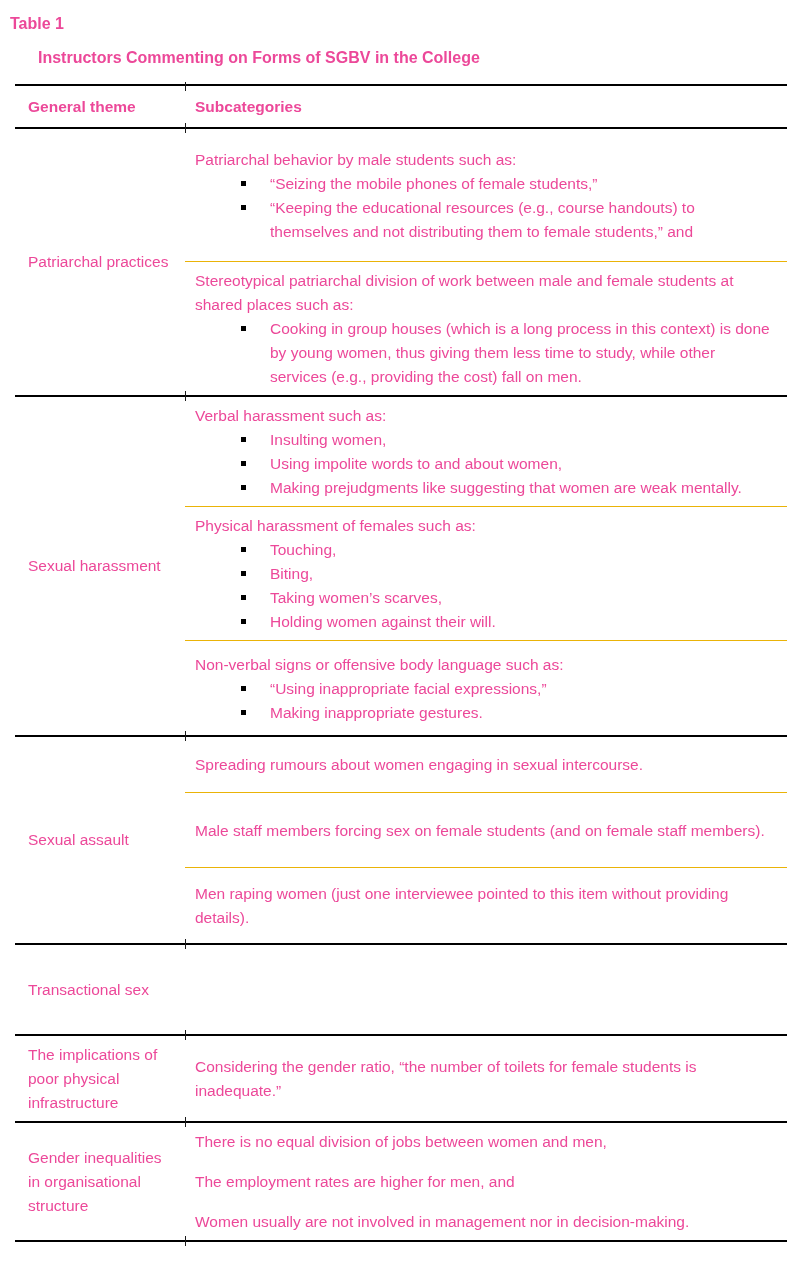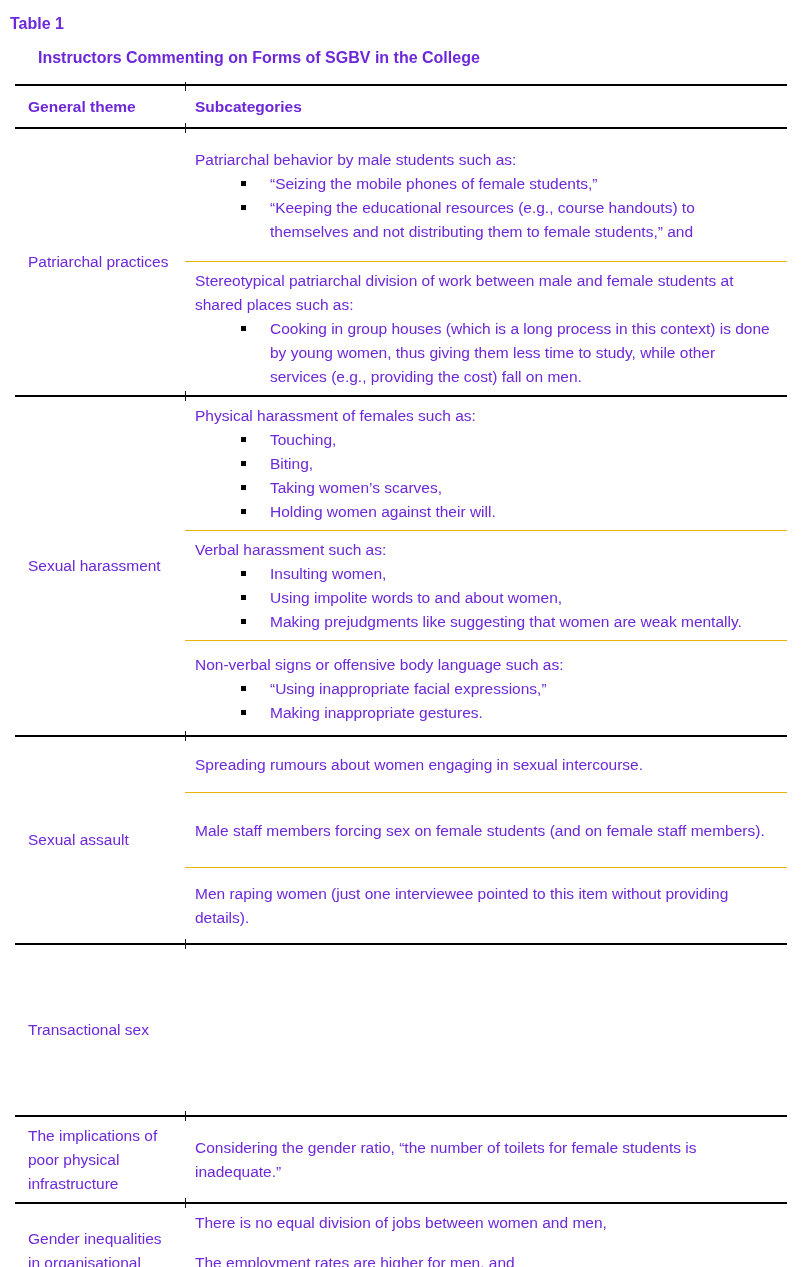--- a/index.html
+++ b/index.html
@@ -2,21 +2,21 @@
 <html><head>
 <meta charset="utf-8">
 <style>
   * { box-sizing: border-box; margin: 0; padding: 0; }
   html, body { background: #ffffff; }
   .page {
     position: relative;
     width: 807px;
     height: 1267px;
     background: #ffffff;
-    color: #6d28d9;
+    color: #ec4899;
     font-family: "Liberation Sans", "DejaVu Sans", sans-serif;
     font-size: 15.5px;
     line-height: 24px;
     overflow: hidden;
   }
   .caption { margin: 14px 0 0 10px; }
   .caption .table-label {
     font-weight: bold;
     font-size: 16px;
     line-height: 20px;
@@ -135,37 +135,37 @@
               </ul>
             </div>
           </div>
         </div>
         <div class="row section-row" style="min-height: 335px;">
           <span class="tick"></span>
           <div class="theme-cell">
             <span>Sexual harassment</span>
           </div>
           <div class="sub-col">
+            <div class="sub-block" style="min-height: 107px;">
+              <div class="intro-line">Verbal harassment such as:</div>
+              <ul class="bullets">
+                <li><span class="marker"></span><span>Insulting women,</span></li>
+                <li><span class="marker"></span><span>Using impolite words to and about women,</span></li>
+                <li><span class="marker"></span><span>Making prejudgments like suggesting that women are weak mentally.</span></li>
+              </ul>
+            </div>
             <div class="sub-block" style="min-height: 133px;">
               <div class="intro-line">Physical harassment of females such as:</div>
               <ul class="bullets">
                 <li><span class="marker"></span><span>Touching,</span></li>
                 <li><span class="marker"></span><span>Biting,</span></li>
                 <li><span class="marker"></span><span>Taking women’s scarves,</span></li>
                 <li><span class="marker"></span><span>Holding women against their will.</span></li>
               </ul>
             </div>
-            <div class="sub-block" style="min-height: 107px;">
-              <div class="intro-line">Verbal harassment such as:</div>
-              <ul class="bullets">
-                <li><span class="marker"></span><span>Insulting women,</span></li>
-                <li><span class="marker"></span><span>Using impolite words to and about women,</span></li>
-                <li><span class="marker"></span><span>Making prejudgments like suggesting that women are weak mentally.</span></li>
-              </ul>
-            </div>
             <div class="sub-block" style="min-height: 95px;">
               <div class="intro-line">Non-verbal signs or offensive body language such as:</div>
               <ul class="bullets">
                 <li><span class="marker"></span><span>“Using inappropriate facial expressions,”</span></li>
                 <li><span class="marker"></span><span>Making inappropriate gestures.</span></li>
               </ul>
             </div>
           </div>
         </div>
         <div class="row section-row" style="min-height: 206px;">
@@ -178,21 +178,21 @@
               <div class="intro-line">Spreading rumours about women engaging in sexual intercourse.</div>
             </div>
             <div class="sub-block" style="min-height: 75px;">
               <div class="intro-line">Male staff members forcing sex on female students (and on female staff members).</div>
             </div>
             <div class="sub-block" style="min-height: 76px;">
               <div class="intro-line">Men raping women (just one interviewee pointed to this item without providing details).</div>
             </div>
           </div>
         </div>
-        <div class="row section-row" style="min-height: 91px; flex-direction: column;">
+        <div class="row section-row" style="min-height: 91px;">
           <span class="tick"></span>
           <div class="theme-cell">
             <span>Transactional sex</span>
           </div>
         </div>
         <div class="row section-row" style="min-height: 85px;">
           <span class="tick"></span>
           <div class="theme-cell">
             <span>The implications of poor physical infrastructure</span>
           </div>

